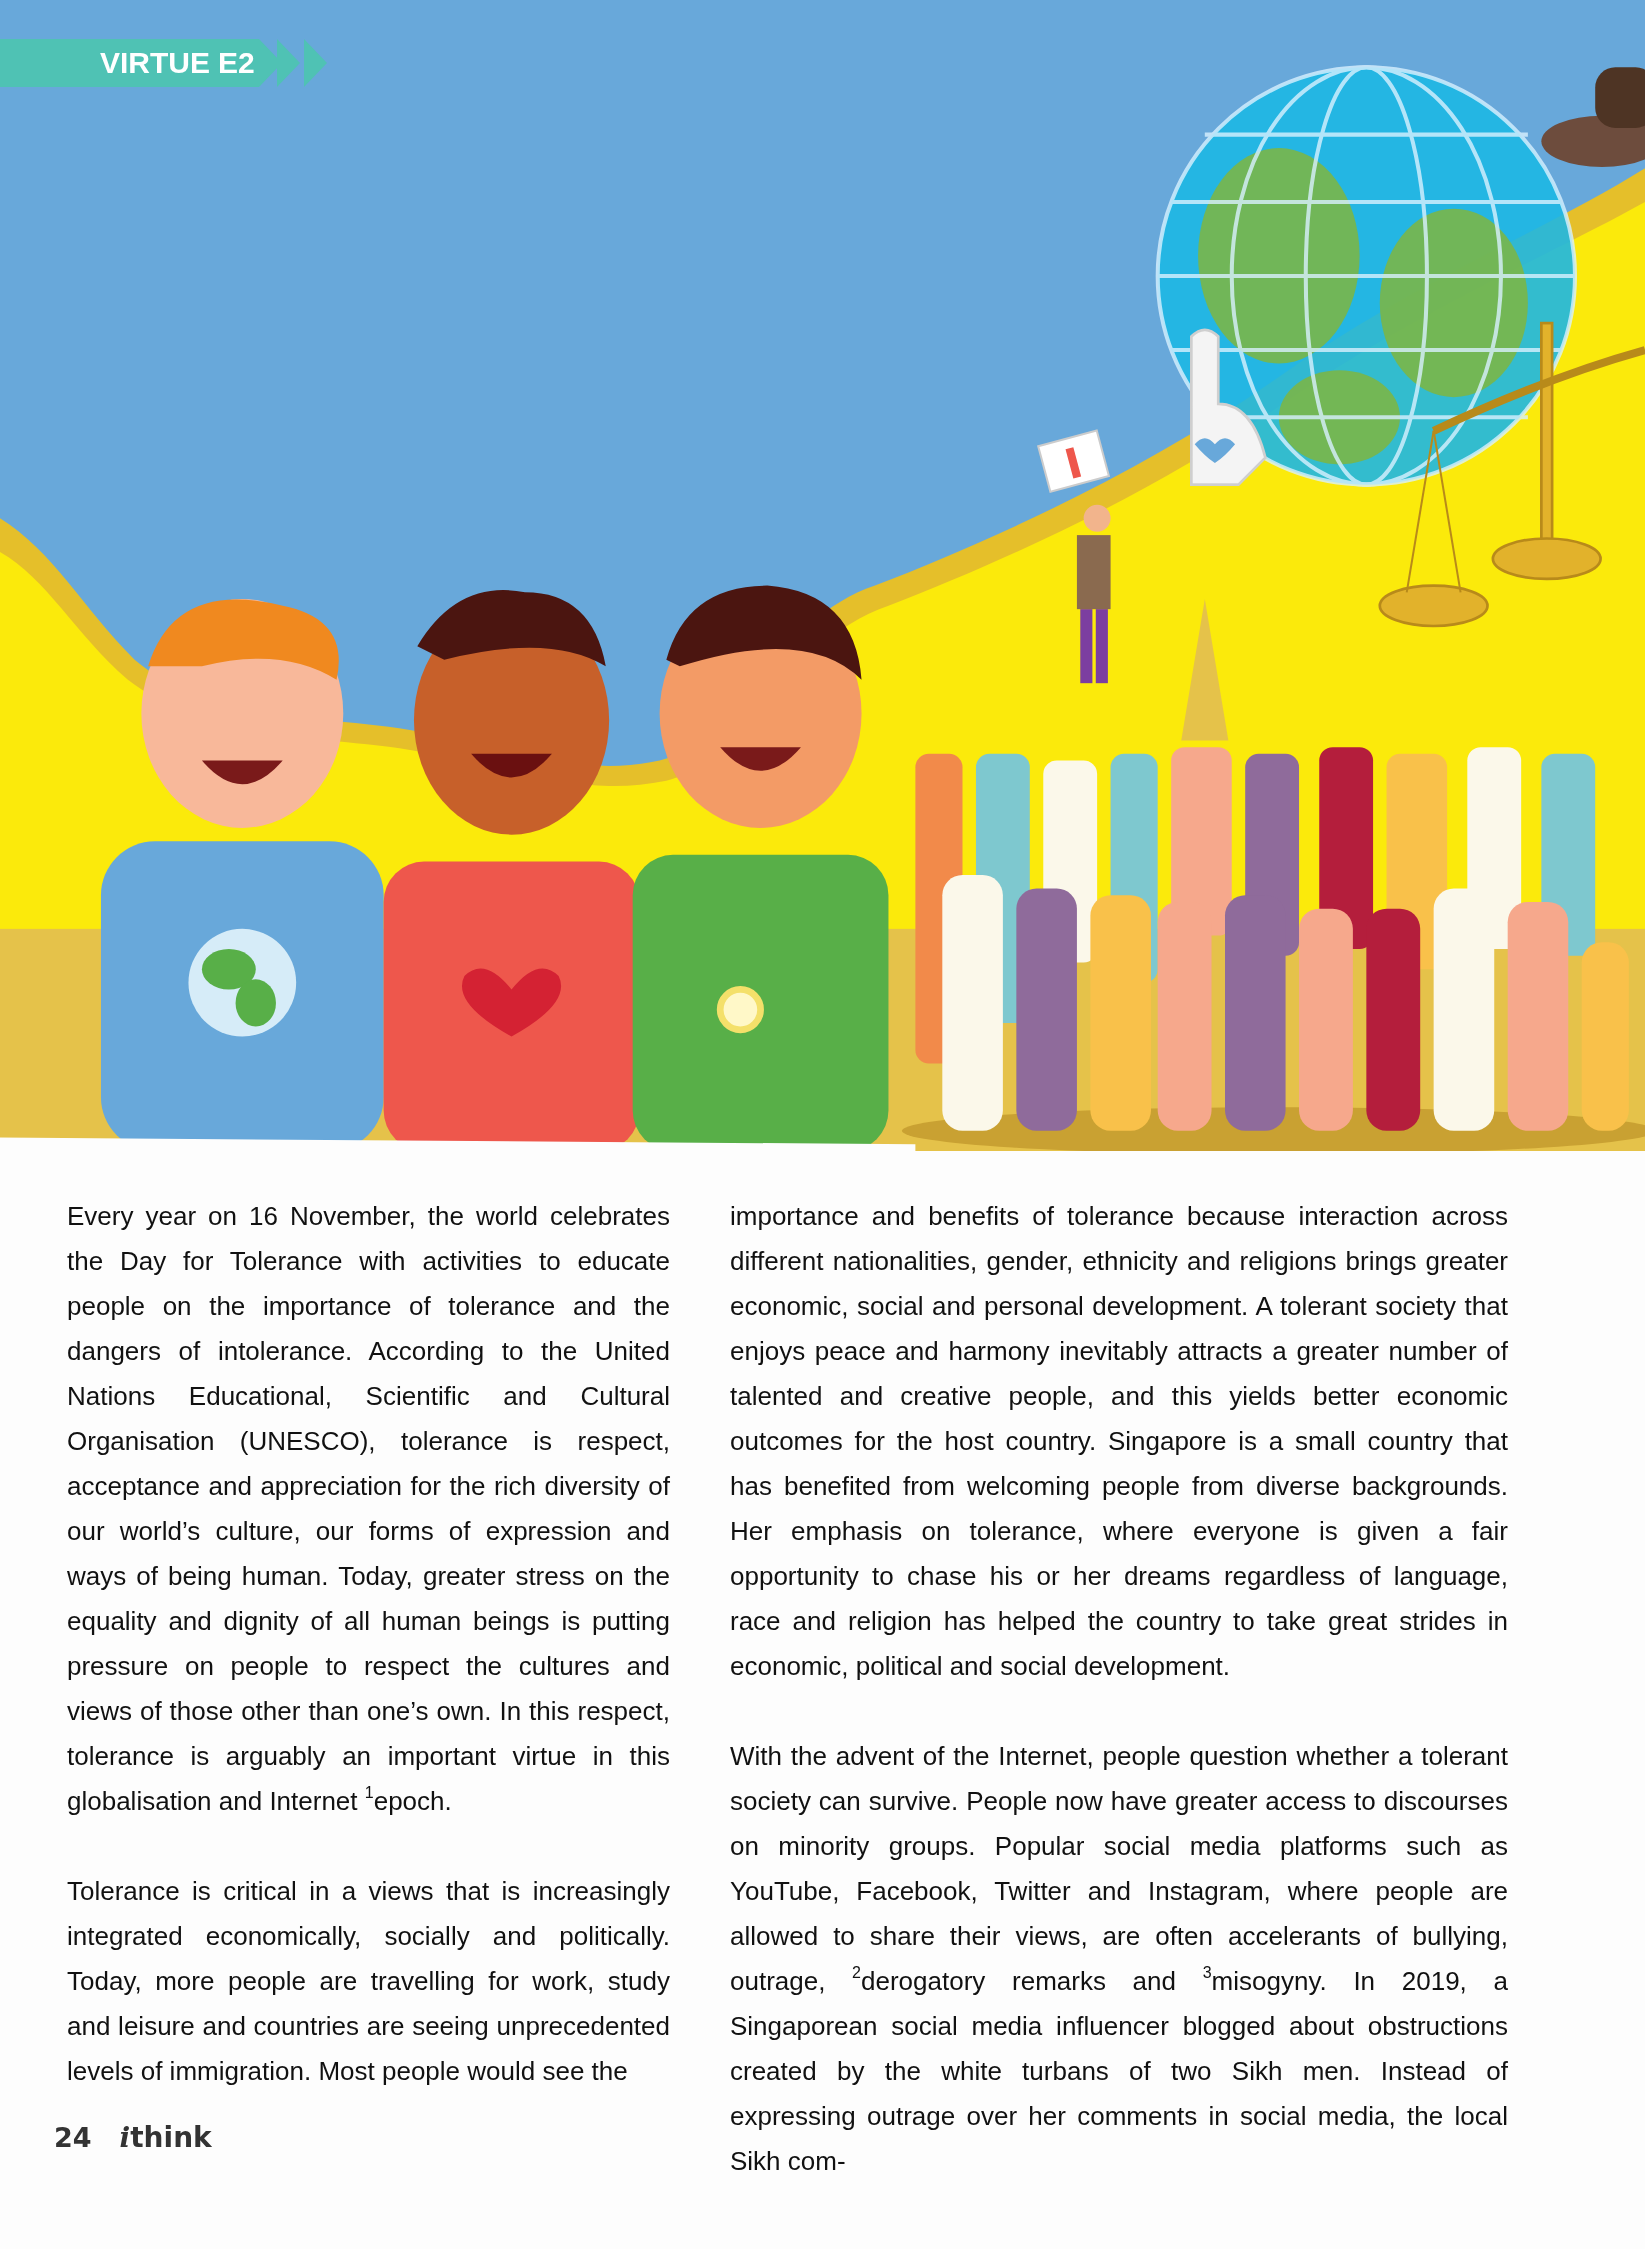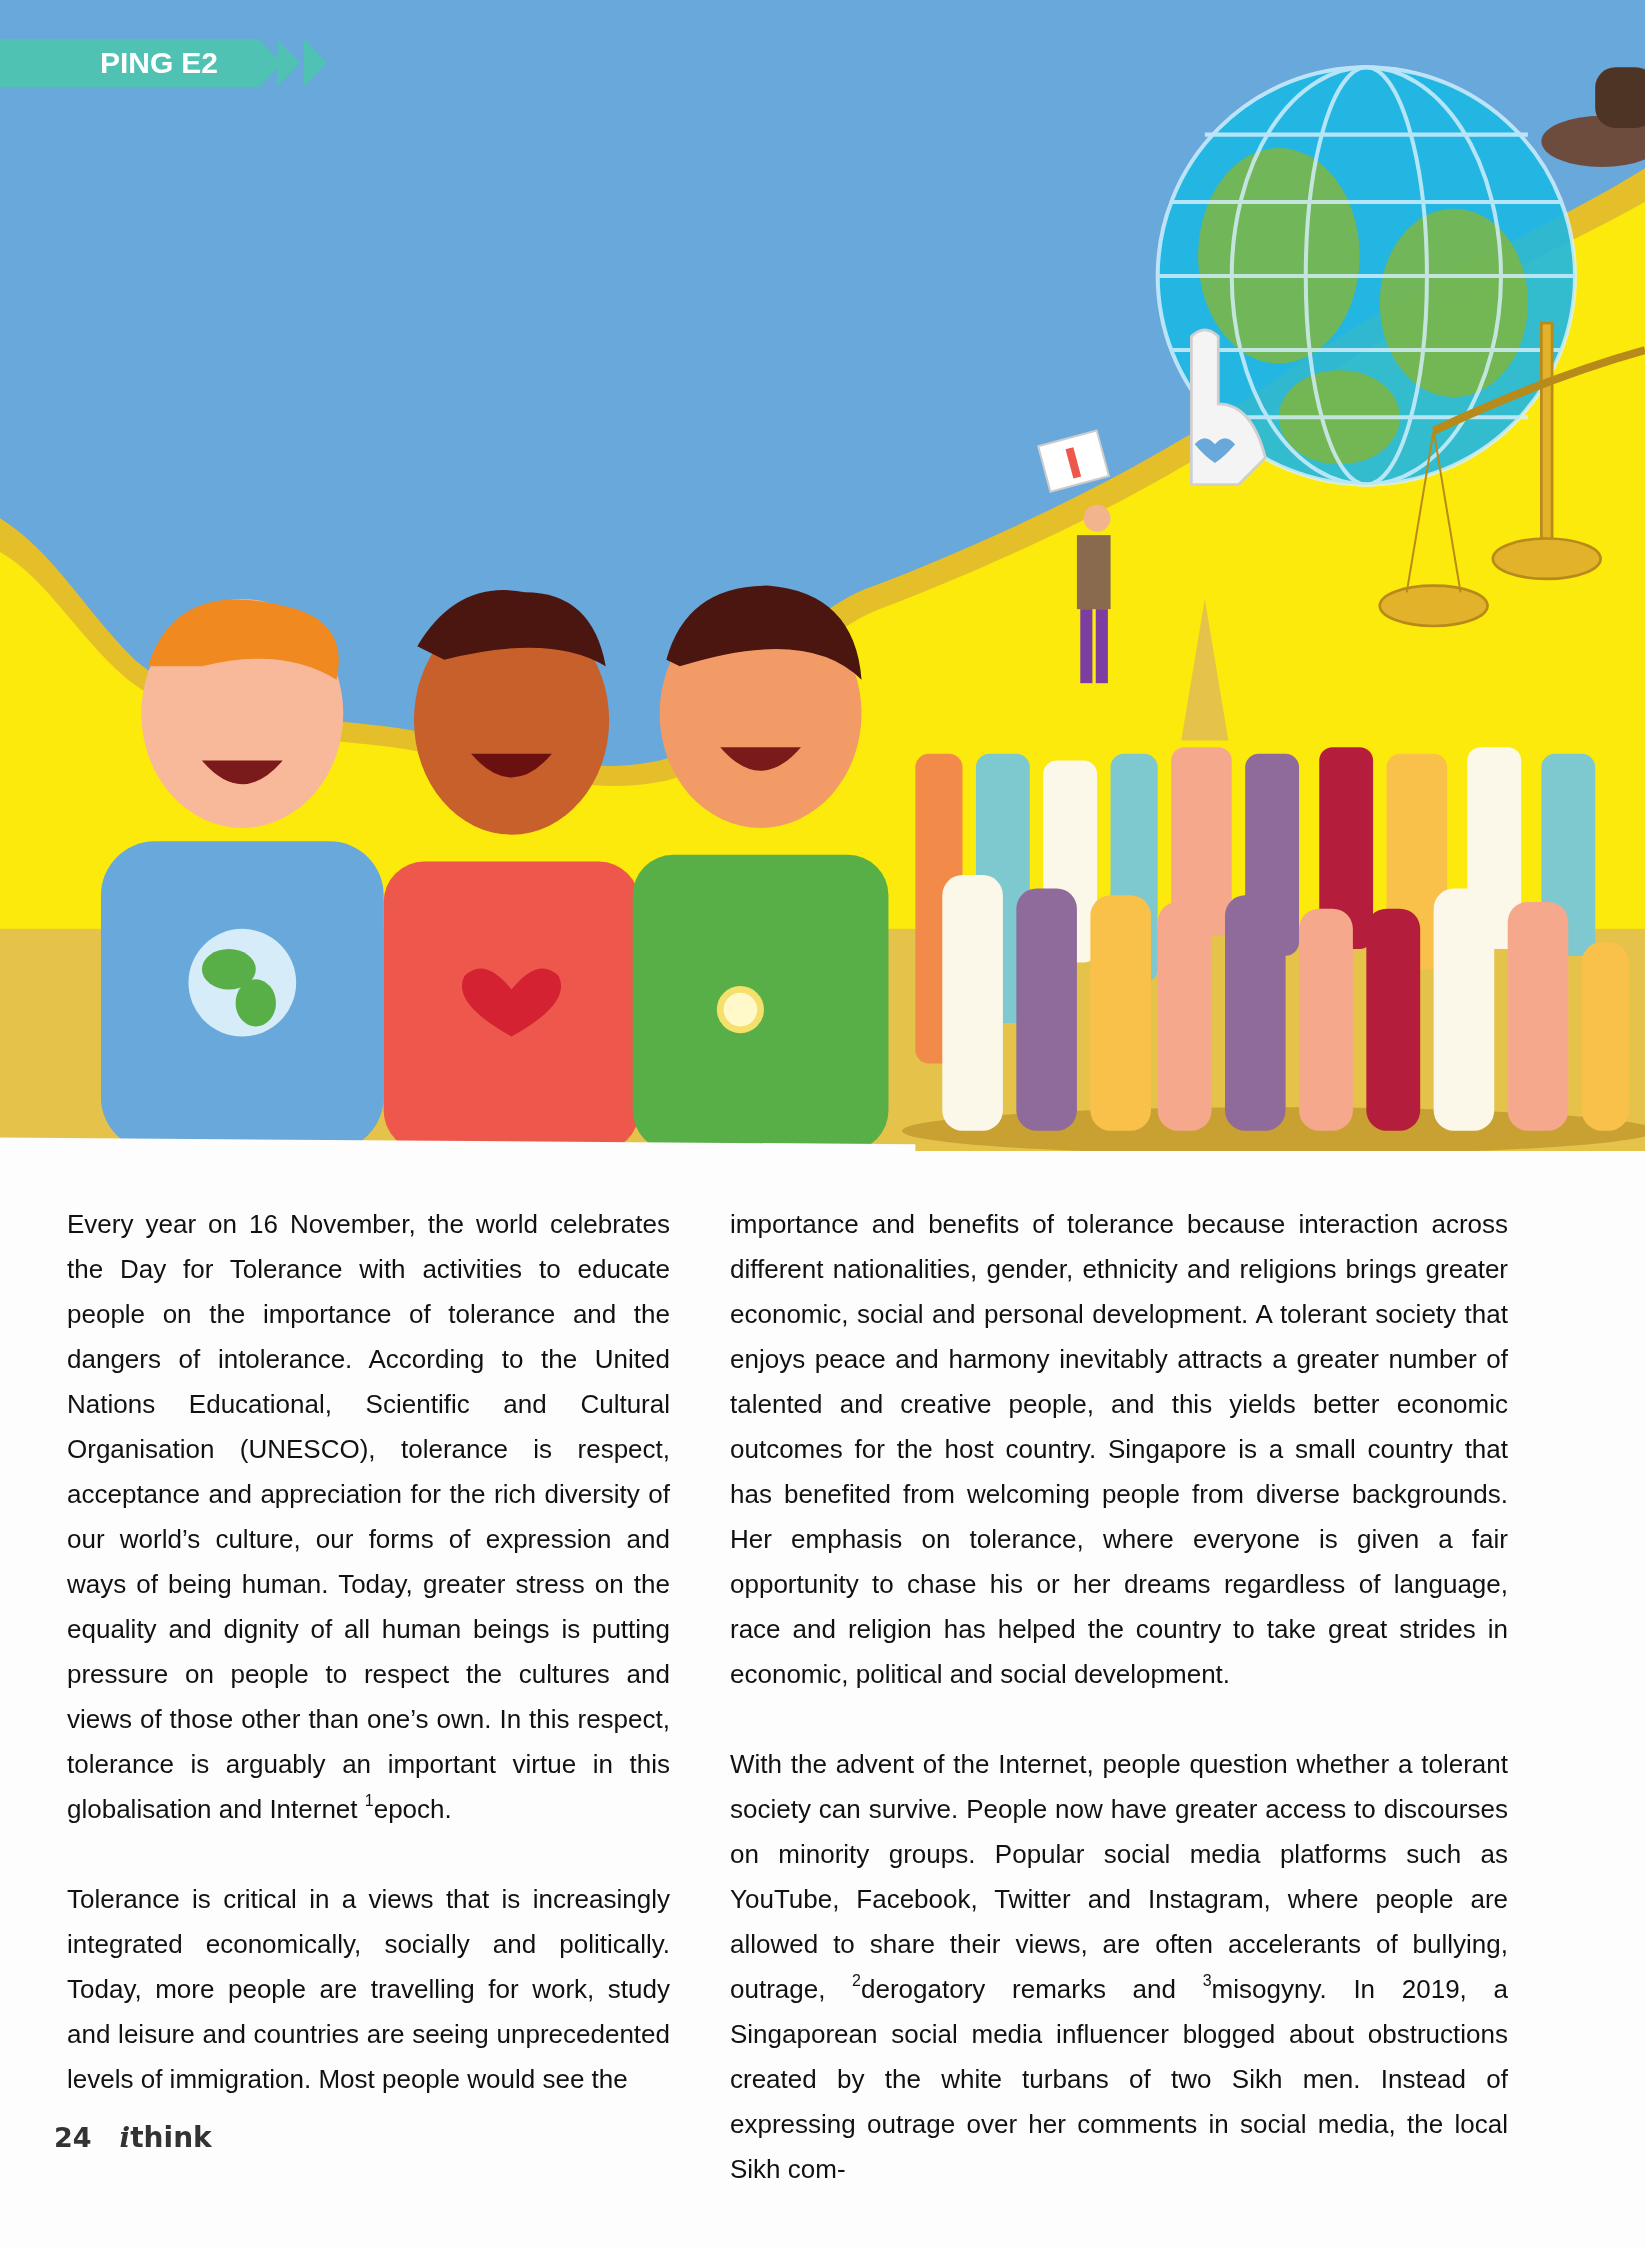--- a/index.html
+++ b/index.html
@@ -12,21 +12,21 @@
                color:#fff; font-size:30px; }
   .essay-tag b { font-weight:700; margin-right:8px; }
   .essay-tag span.code { font-weight:700; }
   .chev { position:absolute; top:39px; width:0; height:0; border-top:24px solid transparent; border-bottom:24px solid transparent; }
   .title-wrap { position:absolute; left:340px; top:101px; width:693px; color:#233a5e; }
   .t-small { font-family:"DejaVu Sans", sans-serif; font-weight:700; font-size:48px; letter-spacing:0.7px; line-height:1; }
   .t-big { font-family:"Liberation Serif", serif; font-size:153px; line-height:0.9; transform:scaleX(0.72); transform-origin:left top; white-space:nowrap; letter-spacing:2.7px; }
   .t-sub { font-family:"DejaVu Sans", sans-serif; font-weight:700; font-size:47px; color:#4a2512; transform:scaleX(0.82); transform-origin:left top; white-space:nowrap; }
   .byline { font-family:"DejaVu Sans", sans-serif; font-weight:700; font-size:23px; color:#45577a; letter-spacing:2.7px; transform:scaleX(0.82); transform-origin:left top; white-space:nowrap; }
   .body-col { position:absolute; font-family:"Liberation Sans", sans-serif; font-size:26px; line-height:45px; color:#111; text-align:justify; }
-  .body-col p { margin:16px 0 45px 0; }
+  .body-col p { margin:8px 0 45px 0; }
   .body-col sup { font-size:16px; vertical-align:12px; line-height:0; }
   .footer { position:absolute; left:54px; top:2121px; display:flex; align-items:center; gap:28px; color:#333; }
   .footer .pg { font-family:"DejaVu Sans", sans-serif; font-weight:700; font-size:27px; }
   .footer .logo { font-family:"DejaVu Sans", sans-serif; font-weight:700; font-size:28px; }
   .footer .logo i { font-family:"DejaVu Serif", serif; font-style:italic; }
 </style>
 </head>
 <body>
 
 <div class="hero">
@@ -129,21 +129,21 @@
       <rect x="2030" y="1350" width="80" height="330" rx="30" fill="#b41e3c"></rect>
       <rect x="2130" y="1320" width="90" height="360" rx="30" fill="#fbf8ea"></rect>
       <rect x="2240" y="1340" width="90" height="340" rx="30" fill="#f6a88c"></rect>
       <rect x="2350" y="1400" width="70" height="280" rx="30" fill="#f9c14a"></rect>
     </g>
 
     <path d="M0 1690 L1360 1700 L1360 1710 L0 1710 Z" fill="#fdfdfd"></path>
   </svg>
 
   <div class="essay-tag">
-    <b>PING</b>
+    <b>VIRTUE</b>
     <span class="code">E2</span>
   </div>
   <div class="chev" style="left:259px; border-left:23px solid #4fc2b4;"></div>
   <div class="chev" style="left:277px; border-left:23px solid #4fc2b4;"></div>
   <div class="chev" style="left:304px; border-left:23px solid #4fc2b4;"></div>
 
 </div>
 
 <div class="body-col" style="left:67px; top:1186px; width:603px;">
   <p><span>Every year on 16 November, the world celebrates the Day for Tolerance with activities to educate people on the importance of tolerance and the dangers of intolerance. According to the United Nations Educational, Scientific and Cultural Organisation (UNESCO), tolerance is respect, acceptance and appreciation for the rich diversity of our world’s culture, our forms of expression and ways of being human. Today, greater stress on the equality and dignity of all human beings is putting pressure on people to respect the cultures and views of those other than one’s own. In this respect, tolerance is arguably an important virtue in this globalisation and Internet </span><sup>1</sup><span>epoch.</span></p>

